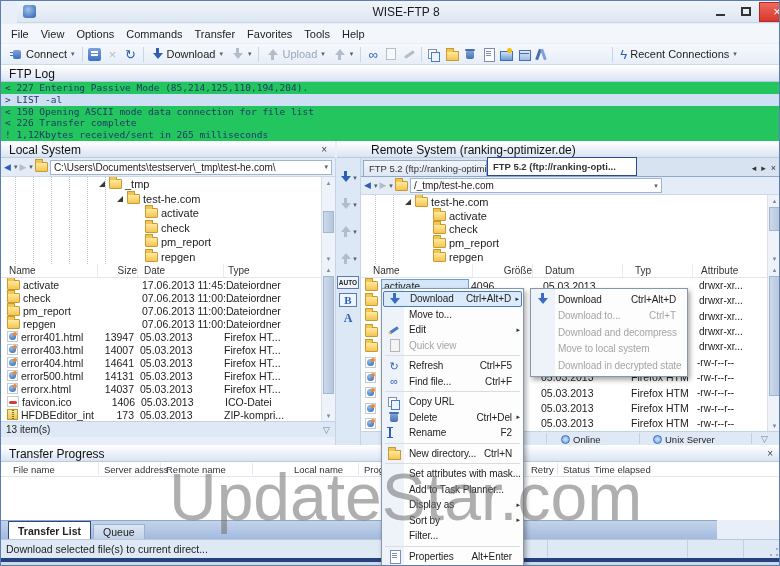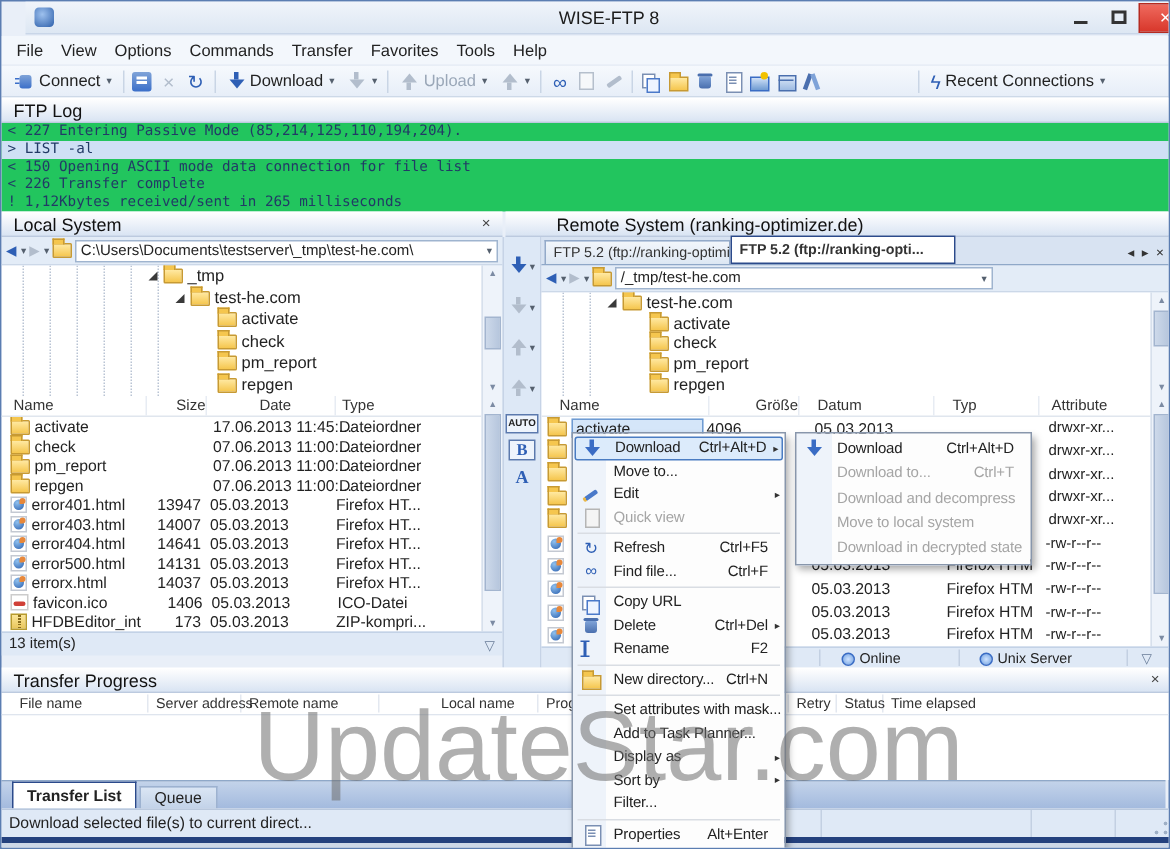--- a/index.html
+++ b/index.html
@@ -106,21 +106,21 @@
   #localTree .tree-row{height:14.5px;}
   #remoteTree .tree-row{height:13.8px;}
   .exp{width:0;height:0;border-left:6px solid transparent;border-bottom:6px solid #3a3a3a;flex:none;margin-right:1px;}
   .exp-sp{width:7px;flex:none;}
   .vg{position:absolute;top:0;bottom:0;width:0;border-left:1px dotted #b9c4d4;}
 
   .colhead{position:absolute;height:14px;background:#fff;border-bottom:1px solid #e0e6ee;display:flex;align-items:center;font-size:10px;color:#333;}
   #localColHead{left:0;top:263px;width:320px;}
   .lch-name{width:96px;padding-left:8px;}
   .lch-size{width:40px;text-align:right;border-left:1px solid #e7ecf3;height:100%;line-height:14px;}
-  .lch-date{width:86px;padding-left:6px;border-left:1px solid #e7ecf3;height:100%;line-height:14px;margin-left:0;text-align:center;}
+  .lch-date{width:86px;padding-left:6px;border-left:1px solid #e7ecf3;height:100%;line-height:14px;margin-left:0;}
   .lch-type{flex:1;padding-left:4px;border-left:1px solid #e7ecf3;height:100%;line-height:14px;}
   #localRows{position:absolute;left:0;top:277px;width:320px;height:143px;background:#fff;overflow:hidden;}
   .frow{height:13px;display:flex;align-items:center;font-size:10.5px;}
   .fic{margin-left:6px;margin-right:3px;}
   .lc-name{width:73px;overflow:hidden;}
   .lc-size{width:40px;text-align:right;}
   .lc-date{width:86px;padding-left:6px;}
   .lc-type{flex:1;padding-left:4px;}
   .statusbar-sm{position:absolute;background:#dfe9f6;border-top:1px solid #c3d2e6;display:flex;align-items:center;font-size:10px;padding:0 5px;}
   #localStatus{left:0;top:420px;width:334px;height:16px;}
@@ -168,21 +168,21 @@
   #remoteStatus .seg{position:absolute;top:2px;display:flex;align-items:center;gap:3px;}
   .globe{width:9px;height:9px;border-radius:50%;border:1px solid #3a6cc4;background:radial-gradient(#cfe3ff,#6fa0e0);flex:none;}
   .vsep{position:absolute;top:1px;bottom:1px;width:1px;background:#c3d0e2;}
 
   
   #transHead{left:0;top:444px;width:780px;height:17px;}
   #transColHead{position:absolute;left:0;top:461px;width:780px;height:15px;background:#fff;border-bottom:1px solid #dfe5ee;font-size:9.5px;color:#333;}
   .tch{position:absolute;top:2px;}
   .tch-sep{position:absolute;top:1px;bottom:1px;width:1px;background:#e3e8f0;}
   #transBody{position:absolute;left:0;top:476px;width:780px;height:43px;background:#fff;}
-  #transTabs{position:absolute;left:0;top:519px;width:776px;height:19px;background:linear-gradient(#c3d3ea,#a3bade);border-top:1px solid #8fa8c8;
+  #transTabs{position:absolute;left:0;top:519px;width:716px;height:19px;background:linear-gradient(#c3d3ea,#a3bade);border-top:1px solid #8fa8c8;
              display:flex;align-items:flex-end;padding-left:7px;}
   .ttab{padding:0 9px;font-size:10.5px;display:flex;align-items:center;}
   .ttab.active{background:#fff;border:1px solid #2b4a8b;border-bottom:none;font-weight:bold;height:18px;}
   .ttab.inactive{background:linear-gradient(#dbe6f4,#c2d2e8);border:1px solid #9db2d0;border-bottom:none;height:15px;margin-left:2px;}
   #statusbar{position:absolute;left:0;top:538px;width:780px;height:19px;background:#dfe9f6;border-top:1px solid #b9c8dd;display:flex;align-items:center;font-size:10.5px;}
   .st-main{padding-left:5px;flex:1;}
   .st-seg{height:100%;border-left:1px solid #c3d0e2;}
   .grip{width:10px;height:10px;margin:6px 2px 0 4px;background:
         radial-gradient(circle at 8px 2px,#9fb0c6 1px,transparent 1.5px),
         radial-gradient(circle at 8px 8px,#9fb0c6 1px,transparent 1.5px),

